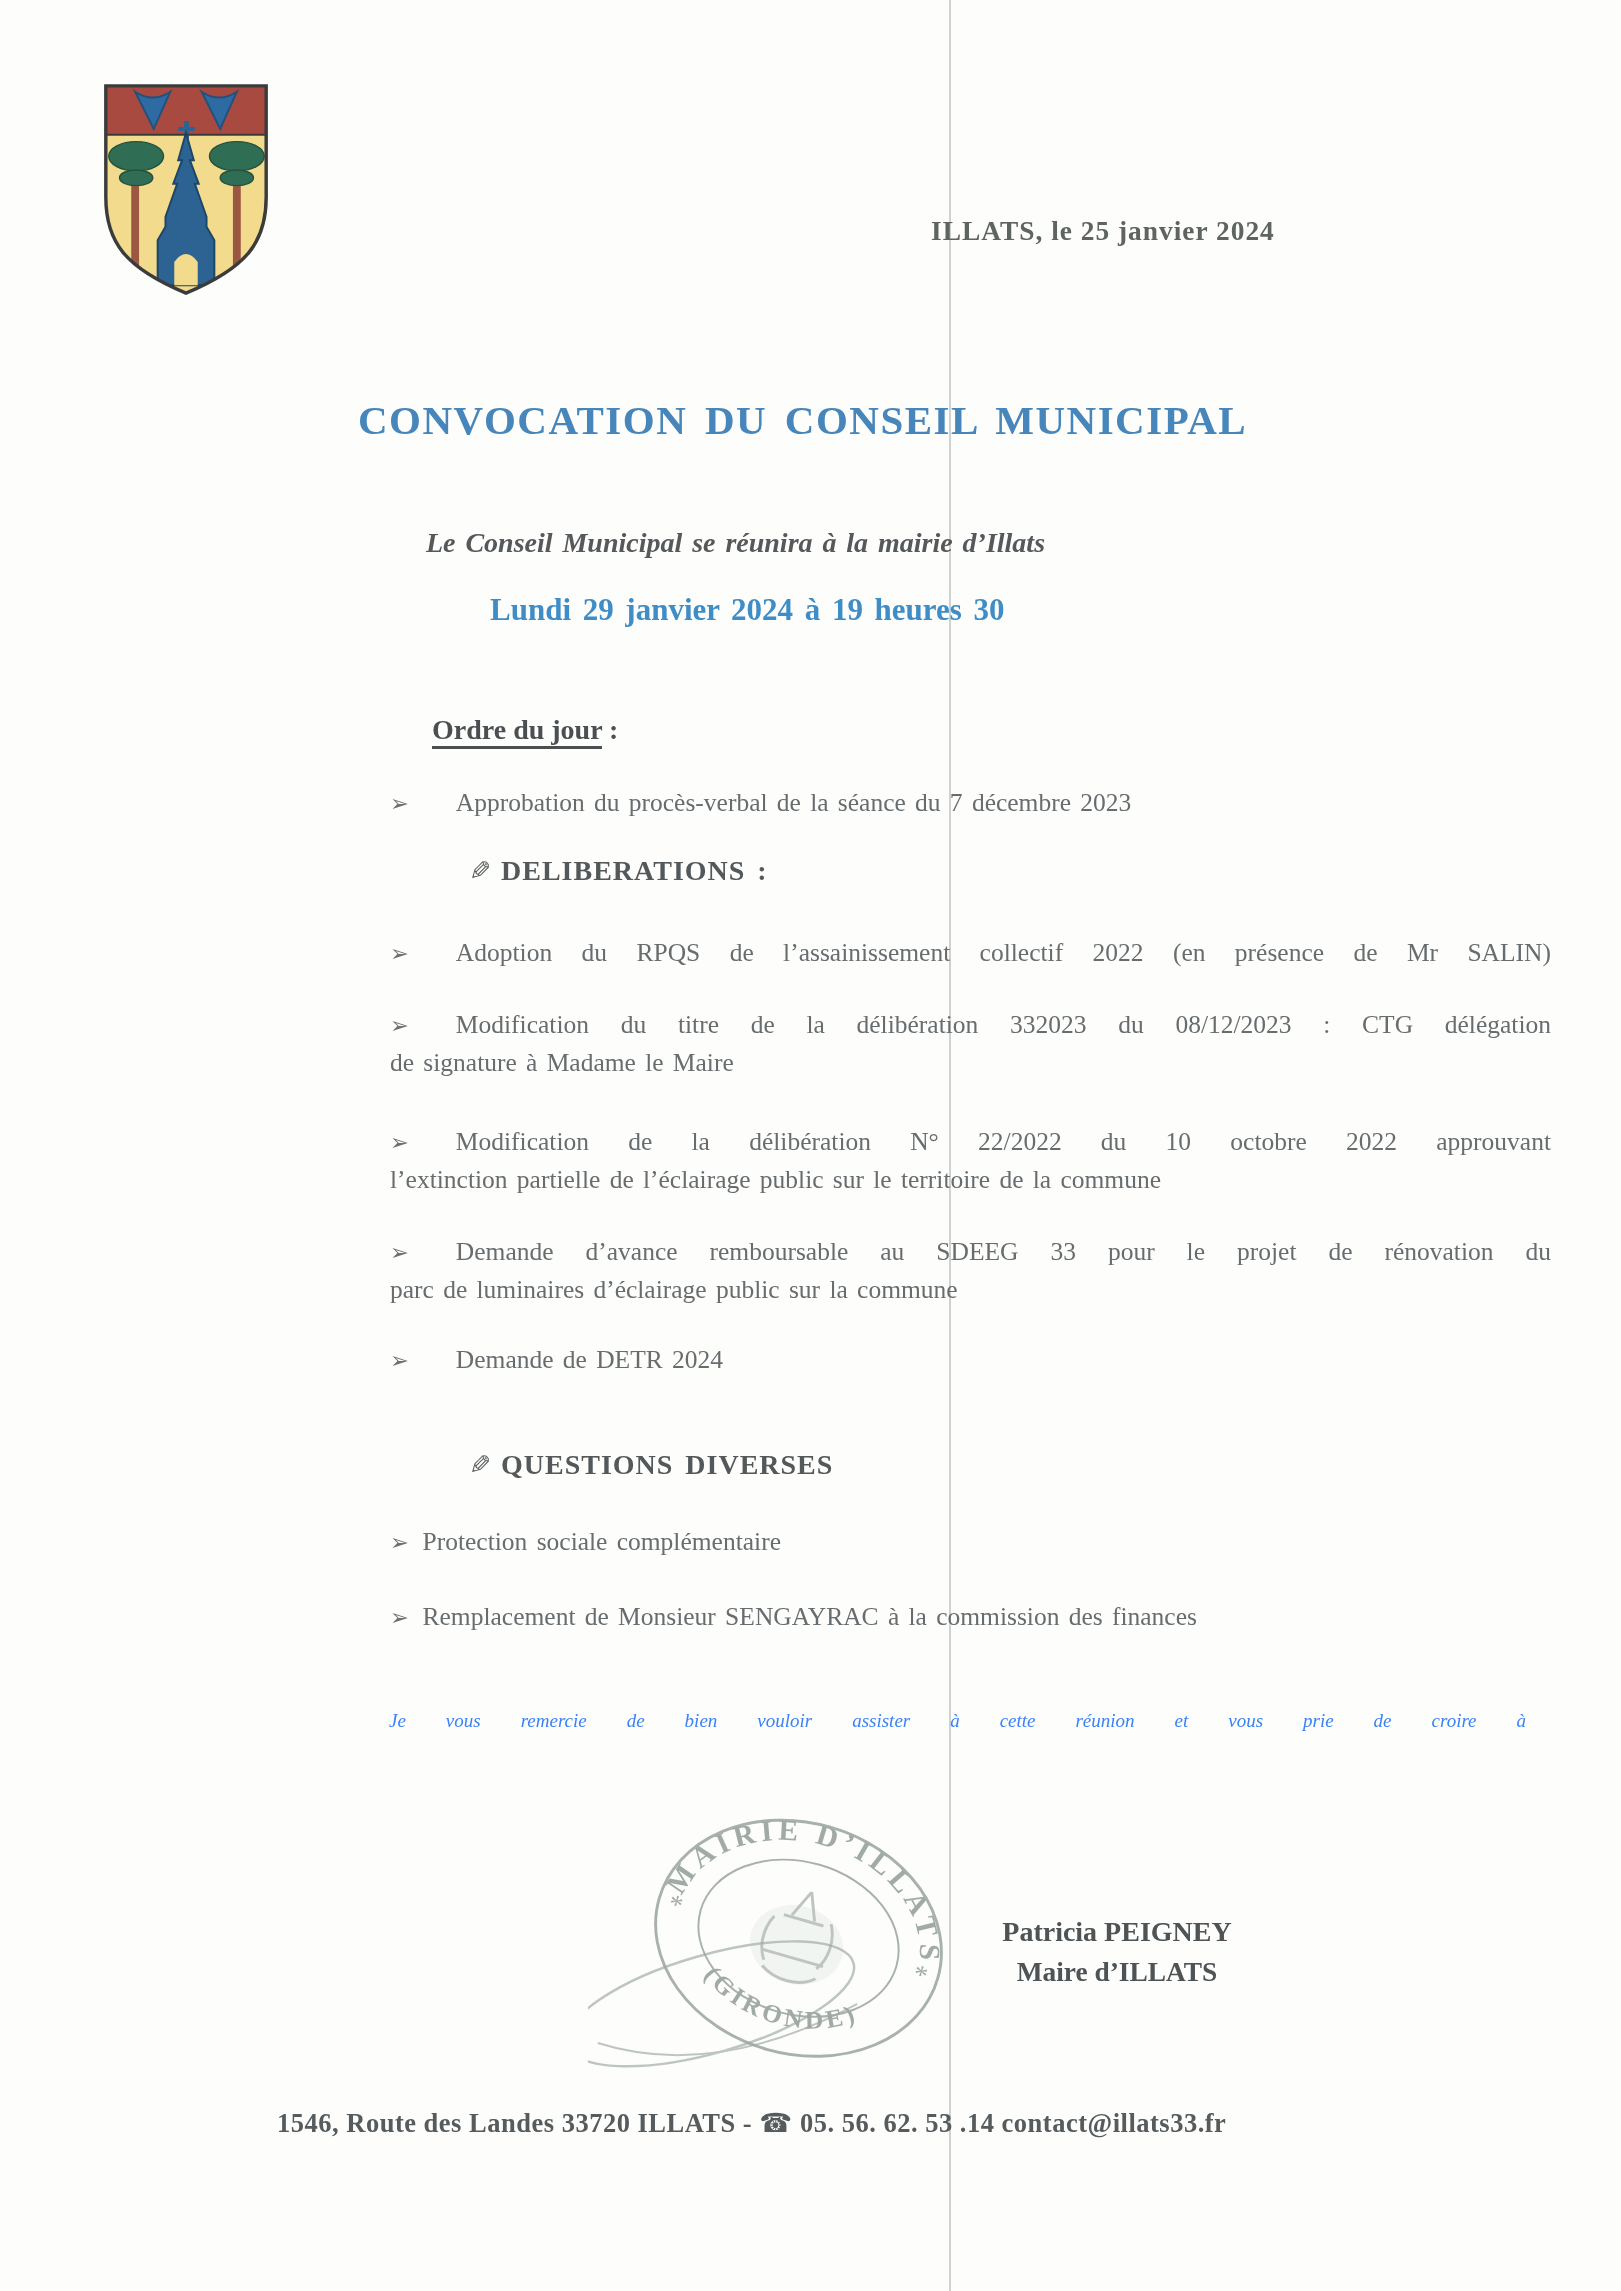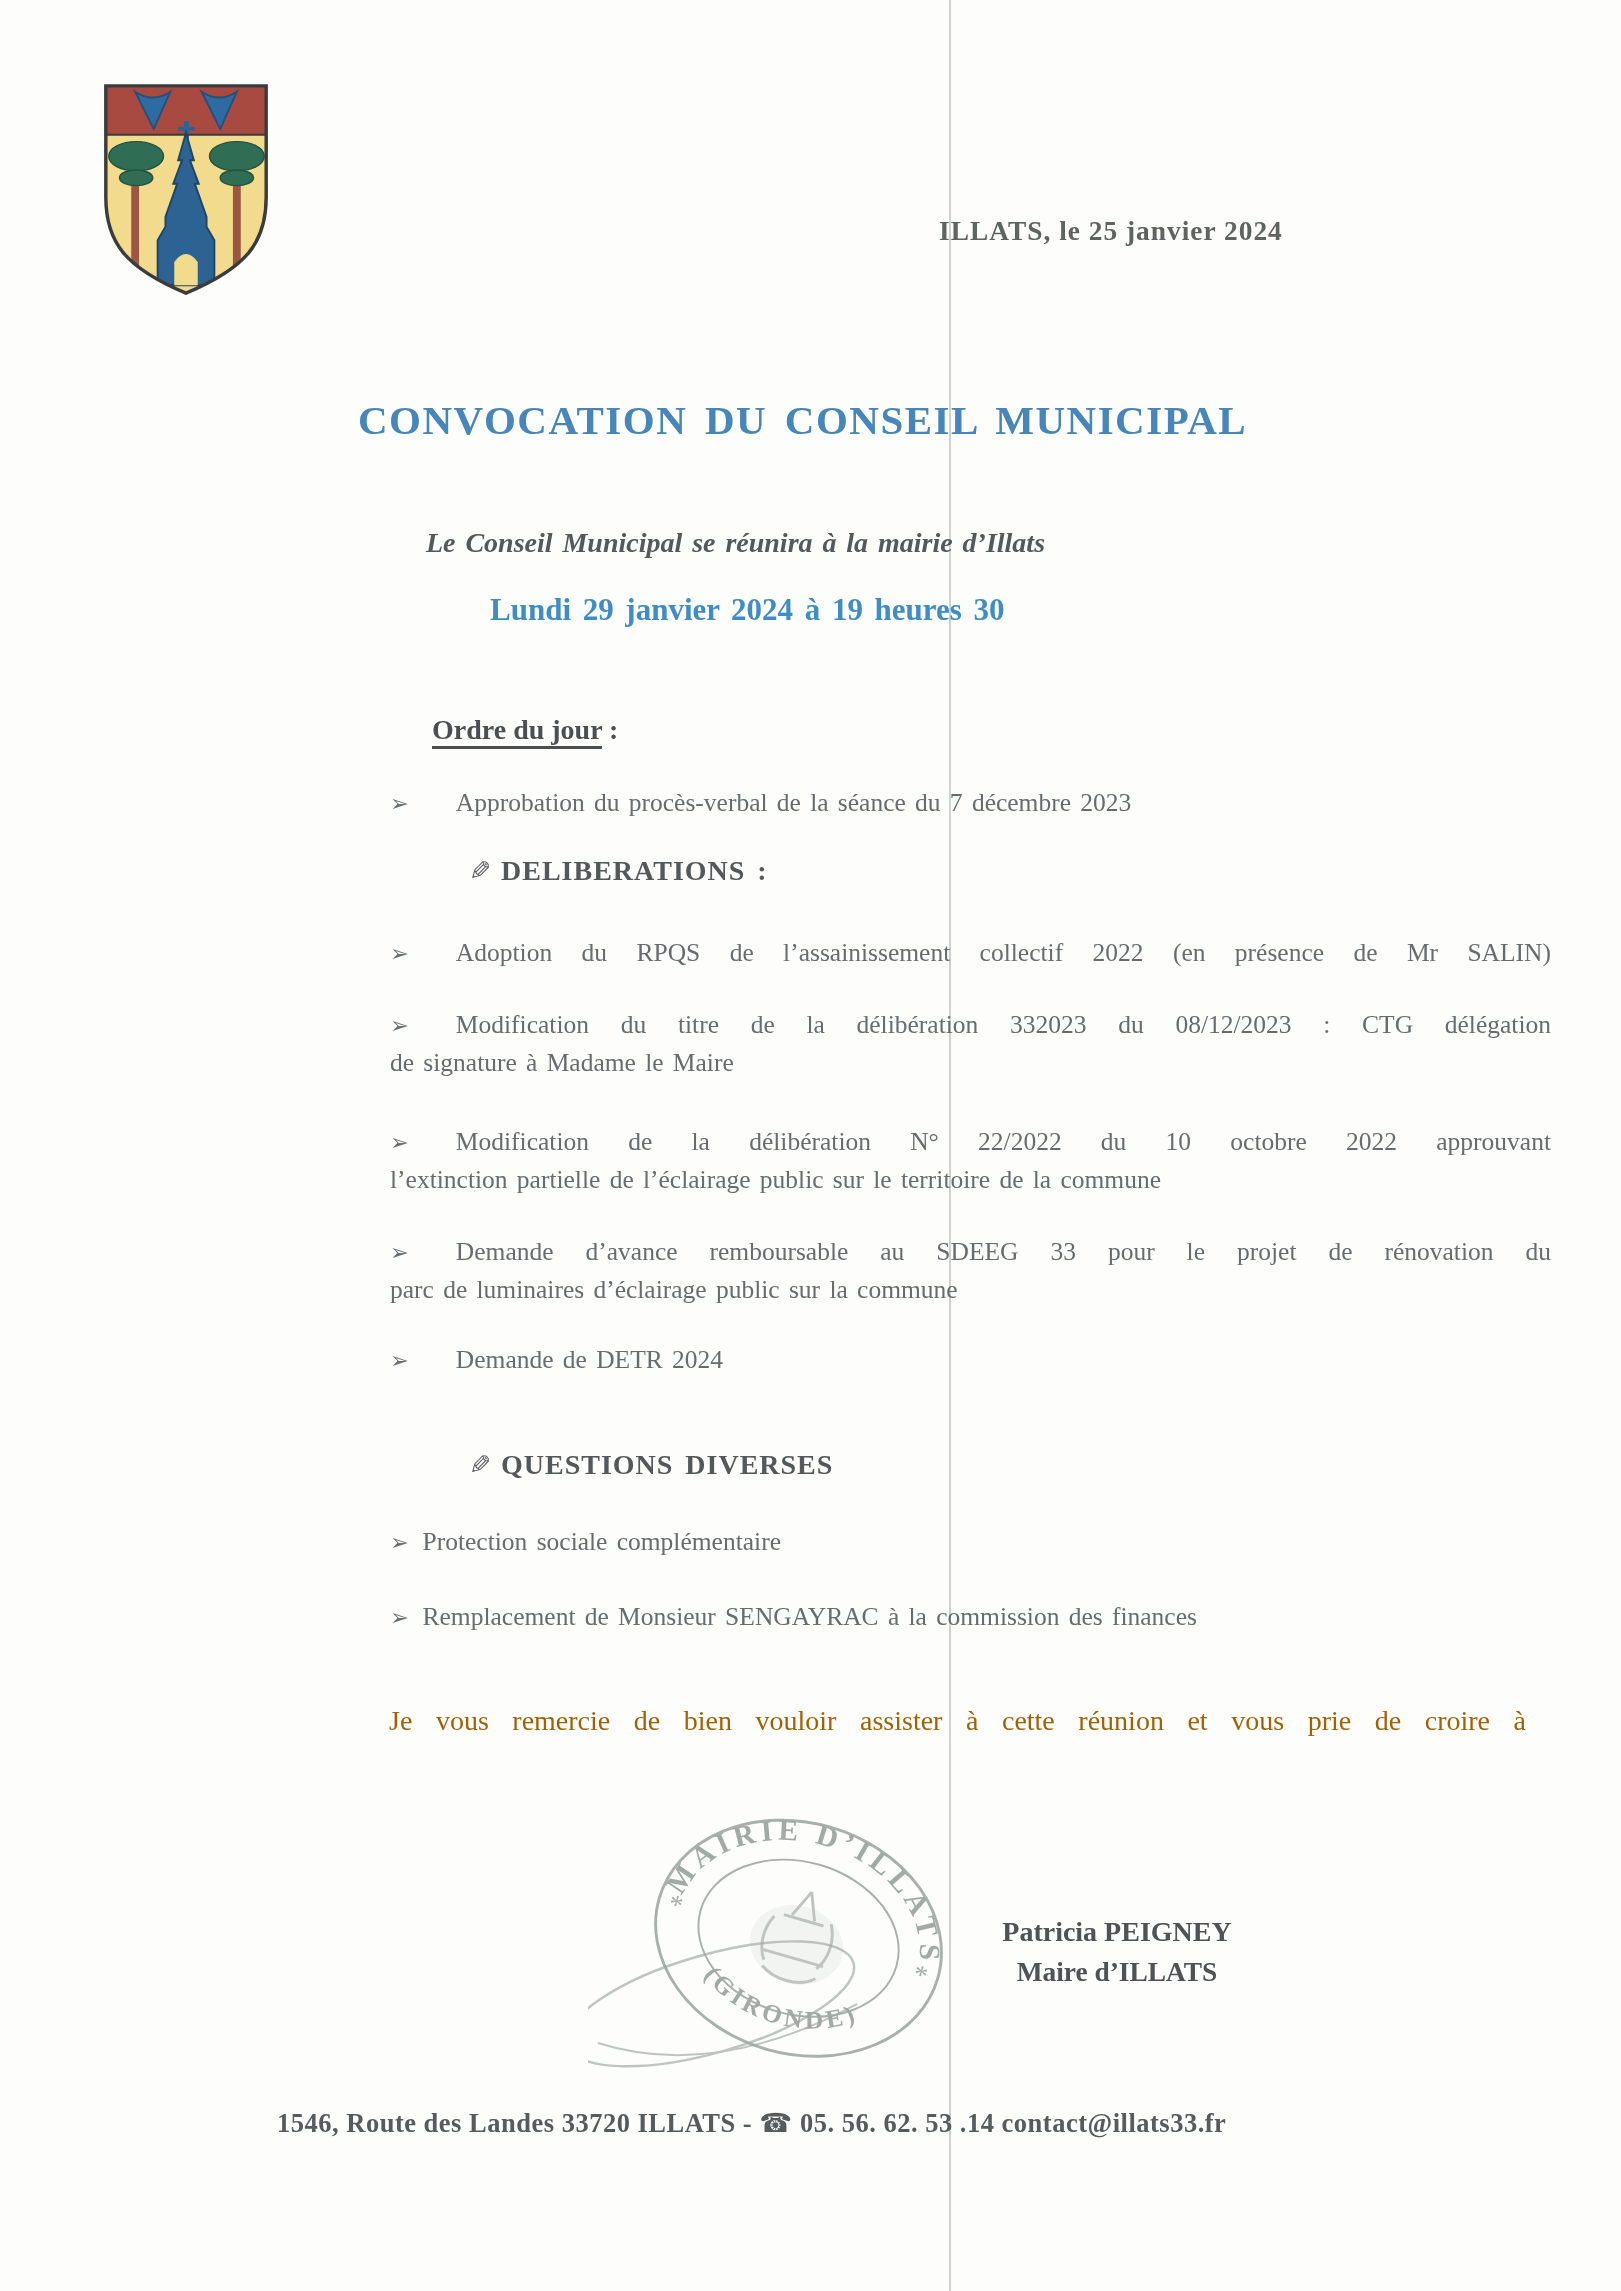--- a/index.html
+++ b/index.html
@@ -20,21 +20,21 @@
 
   .item { font-size:25.5px; line-height:38px; color:#676c6e; word-spacing:2.9px; }
   .line { display:block; }
   .jlast { text-align:justify; text-align-last:justify; }
   .bullet { font-family:"DejaVu Sans", sans-serif; font-size:22.5px; color:#6b7072; }
   .gap  { display:inline-block; width:47px; }
   .gap-s{ display:inline-block; width:13.7px; }
   .section-head { font-size:28px; font-weight:bold; color:#53585a; letter-spacing:1px; word-spacing:3.9px; white-space:nowrap; }
   .pen { font-family:"DejaVu Sans", sans-serif; font-size:26.5px; display:inline-block; transform:scaleX(-1); margin-right:9.8px; color:#5c6163; }
 
-  .closing { font-size:28px; line-height:39px; color:#a16207; }
+  .closing { font-size:19px; line-height:39px; color:#3b82f6;font-style:italic; }
   .closing .l1 { padding-left:110px; }
 
   .sig { text-align:center; font-weight:bold; color:#4e5355; }
   .sig .name { font-size:28px; line-height:41px; }
   .sig .role { font-size:27.4px; line-height:41px; }
 
   .footer-line { font-size:26.5px; font-weight:bold; color:#565b5d; letter-spacing:0.5px; white-space:nowrap; }
   .phone { font-family:"DejaVu Sans", sans-serif; font-size:26.5px; }
 
   svg text { font-family:"Liberation Serif", serif; }
@@ -68,21 +68,21 @@
 
       <rect x="88" y="44" width="5" height="18" fill="#2d6392"></rect>
       <rect x="82" y="50" width="17" height="4" fill="#2d6392"></rect>
       <path d="M90,56 L98,84 L94,84 L103,108 L99,108 L111,142 L111,152 L119,166 L119,212 L61,212 L61,166 L69,152 L69,142 L81,108 L77,108 L86,84 L82,84 Z" fill="#2d6392" stroke="#1d4668" stroke-width="2"></path>
       <path d="M78,212 L78,188 Q90,172 102,188 L102,212 Z" fill="#f2db8d"></path>
     </g>
     <path d="M8,8 H172 V122 C172,168 152,194 90,220 C28,194 8,168 8,122 Z" fill="none" stroke="#3b3b3b" stroke-width="3.5"></path>
     <line x1="8" y1="58" x2="172" y2="58" stroke="#3b3b3b" stroke-width="2"></line>
   </svg>
 
-  <div class="abs date-line" style="left:931px; top:216px;margin-left:8px;">ILLATS, le 25 janvier 2024</div>
+  <div class="abs date-line" style="left:931px; top:216px;">ILLATS, le 25 janvier 2024</div>
 
   <div class="abs doc-title" style="left:358px; top:396px;">CONVOCATION DU CONSEIL MUNICIPAL</div>
 
   <div class="abs intro-line" style="left:426px; top:527px;">Le Conseil Municipal se réunira à la mairie d’Illats</div>
 
   <div class="abs meeting-line" style="left:490px; top:576px;margin-top:16px;">Lundi 29 janvier 2024 à 19 heures 30</div>
 
   <div class="abs agenda-heading" style="left:390px; top:714px;margin-left:42px;">
     <span class="u">Ordre du jour</span><span> :</span>
   </div>

